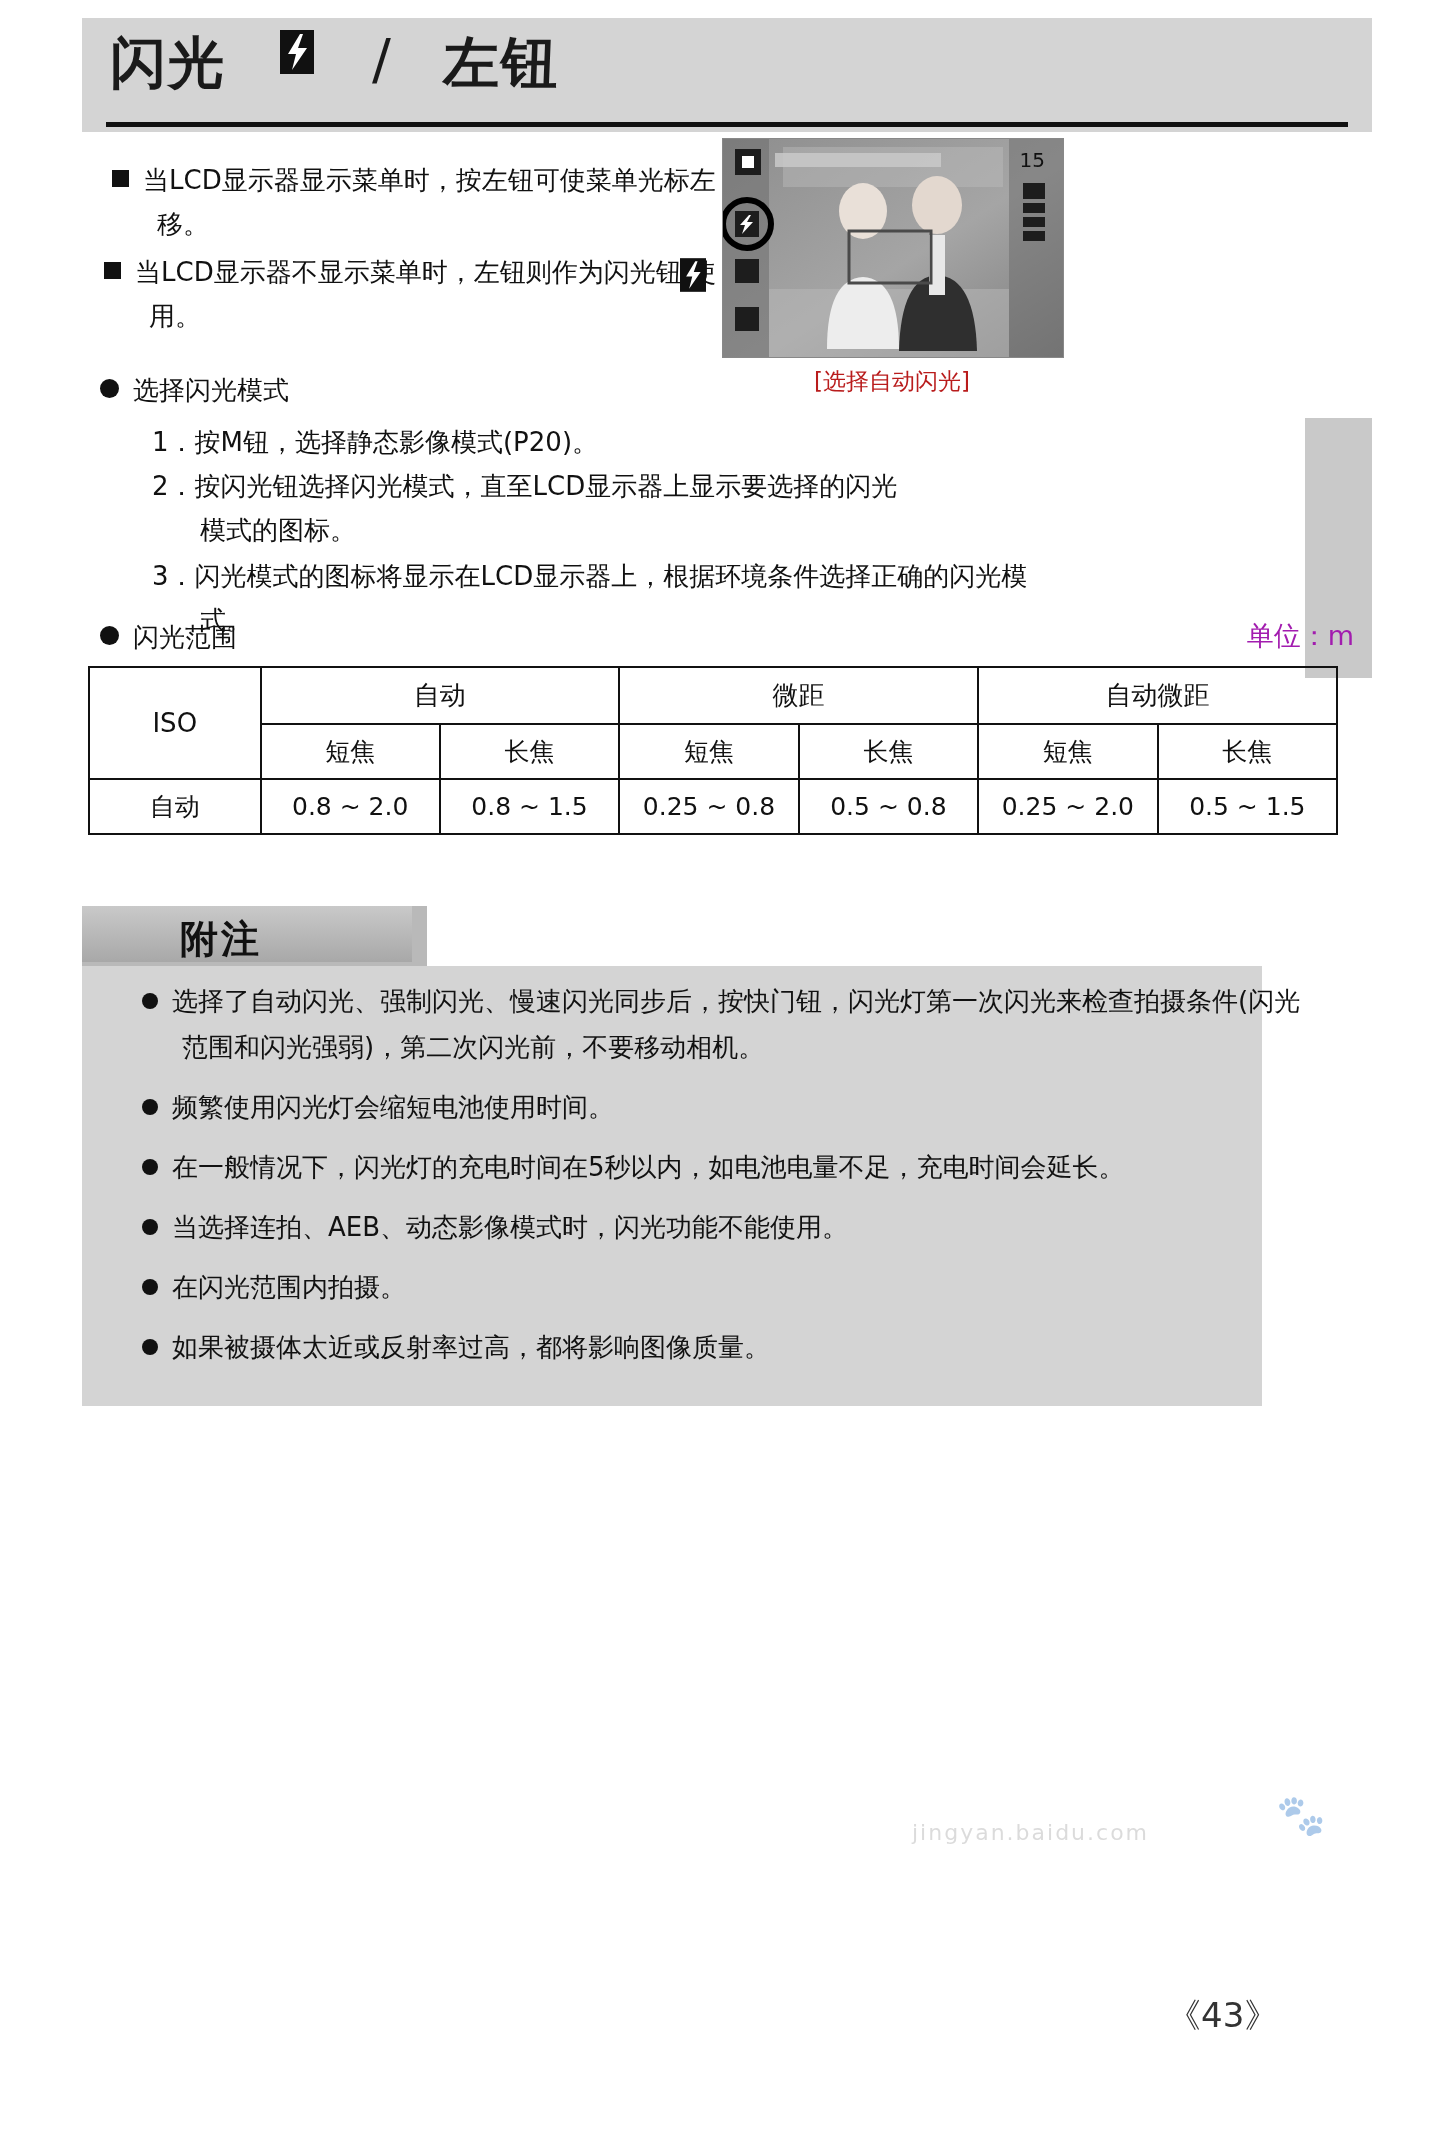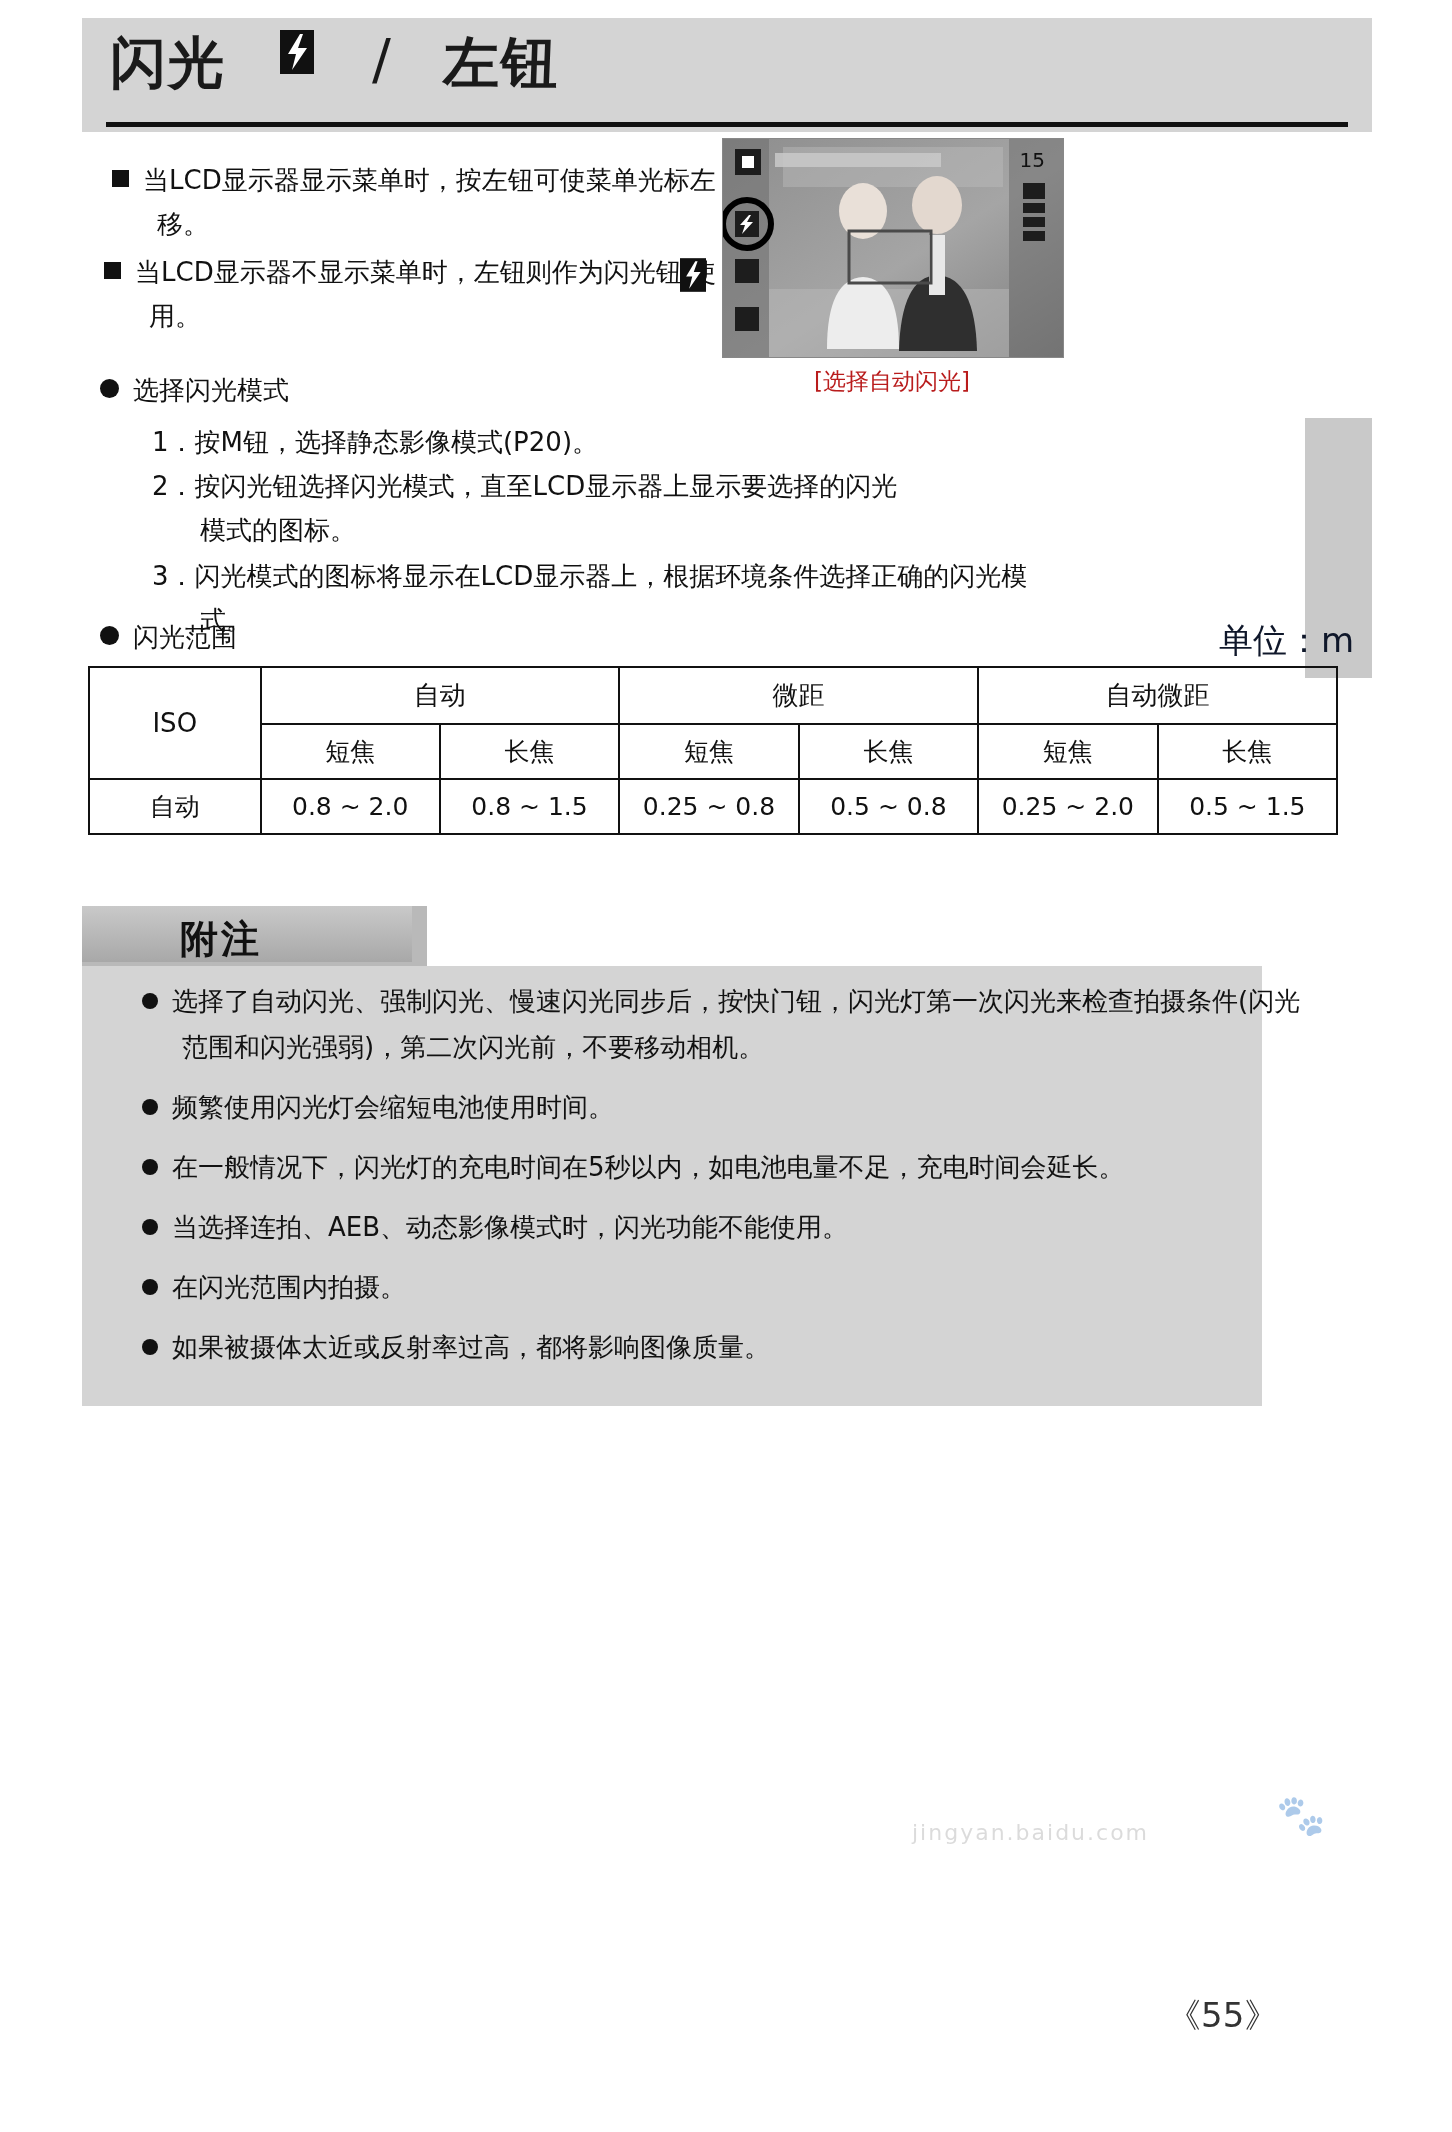--- a/index.html
+++ b/index.html
@@ -60,21 +60,21 @@
   .photo-caption{
     position:absolute;left:640px;top:348px;width:340px;
     text-align:center;font-size:23px;color:#b91c1c;
   }
   
   .side-tab{
     position:absolute;left:1223px;top:400px;width:67px;height:260px;background:#c9c9c9;
   }
   
   .unit-label{
-    position:absolute;right:18px;top:600px;font-size:34px;color:#0f172a;text-align:center;
+    position:absolute;right:18px;top:600px;font-size:27px;color:#a21caf;text-align:center;
   }
   table.range{
     position:absolute;left:6px;top:648px;
     border-collapse:collapse;width:1250px;
     font-size:25px;color:#111;
   }
   table.range td,table.range th{
     border:2px solid #111;text-align:center;font-weight:normal;
     padding:10px 0;
   }
@@ -272,15 +272,15 @@
     <div class="note-item">
       <span class="dot-bullet" style="width:16px;height:16px;"></span><span>如果被摄体太近或反射率过高，都将影响图像质量。</span>
     </div>
   </div>
 
   <div class="watermark">
     <div class="paw">🐾</div>
     <div class="wm-sub">jingyan.baidu.com</div>
   </div>
 
-  <div class="page-num">《55》</div>
+  <div class="page-num">《43》</div>
 
 </div>
 
 </body></html>

